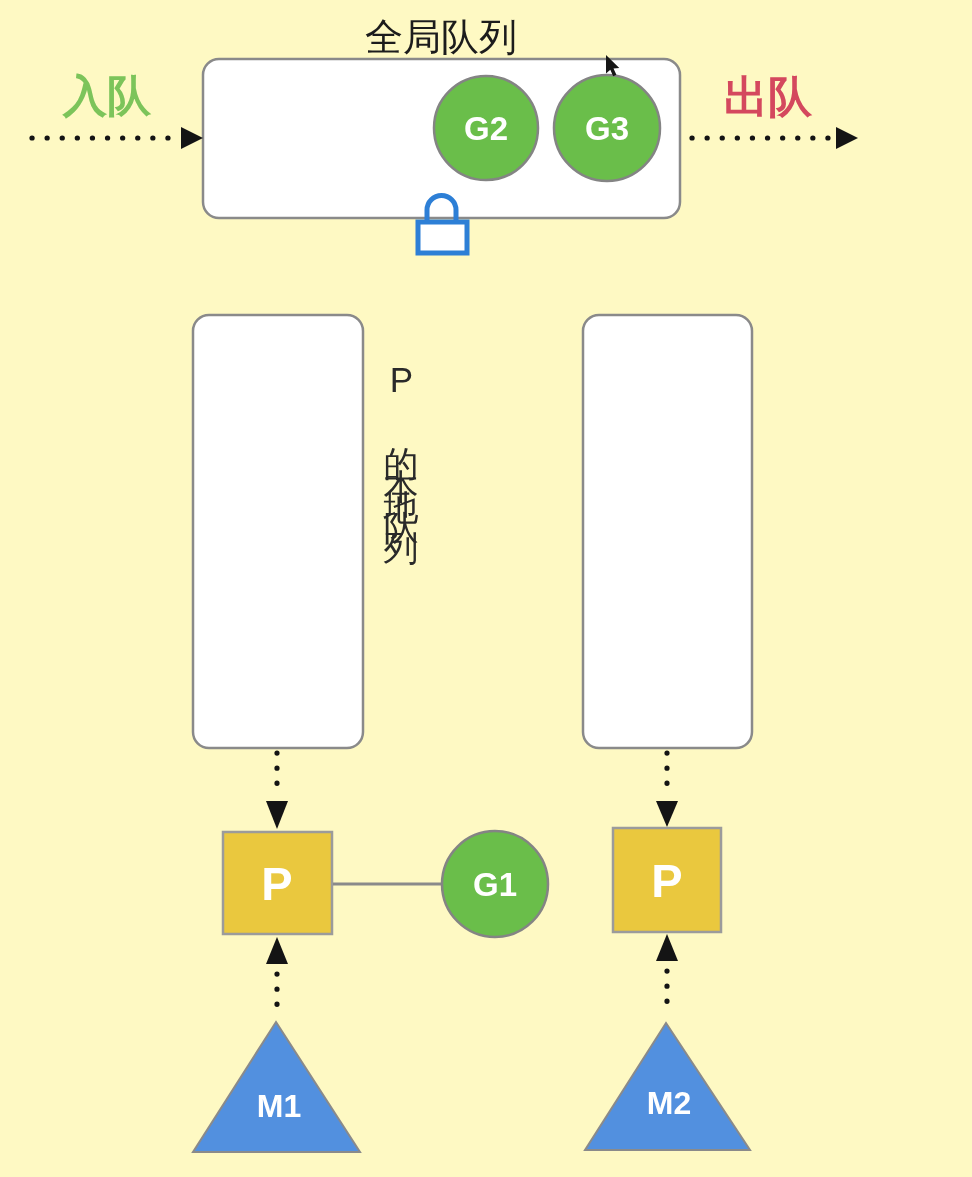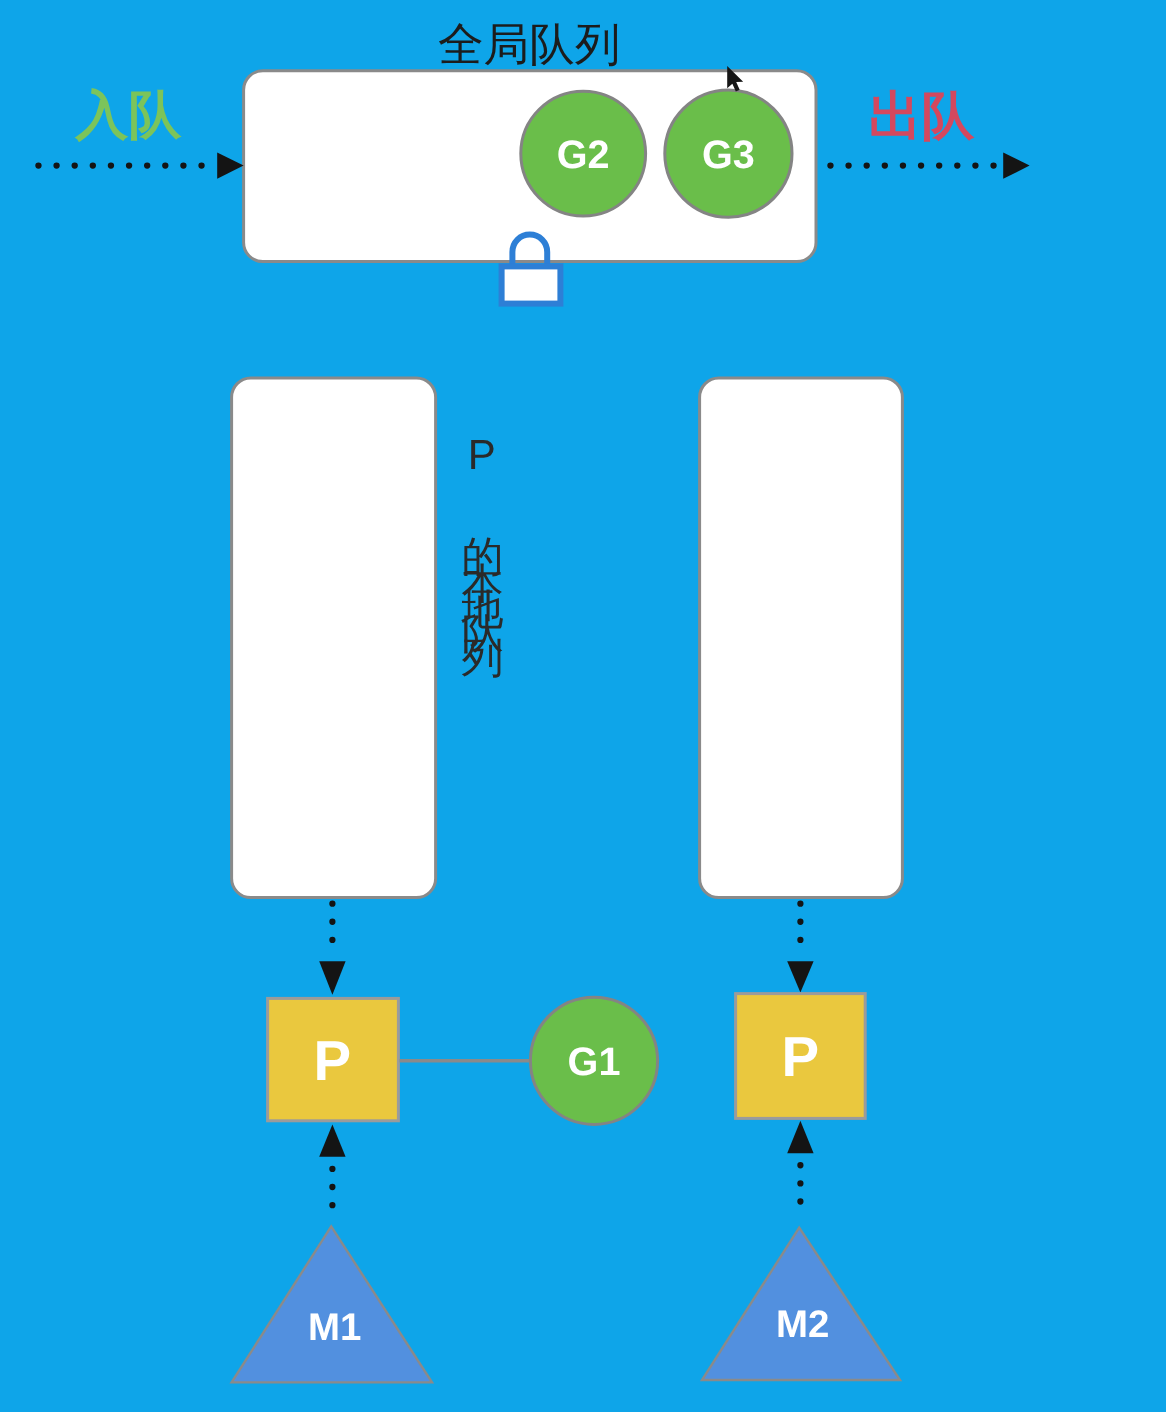--- a/index.html
+++ b/index.html
@@ -4,21 +4,21 @@
 <style>
   html, body {
     margin: 0;
     padding: 0;
     background: #ffffff;
   }
   #canvas {
     position: relative;
     width: 972px;
     height: 1177px;
-    background: #0ea5e9;
+    background: #fef9c3;
     font-family: "Liberation Sans", sans-serif;
     overflow: hidden;
   }
   #diagram-svg {
     position: absolute;
     left: 0;
     top: 0;
   }
   .queue-box {
     fill: #ffffff;

